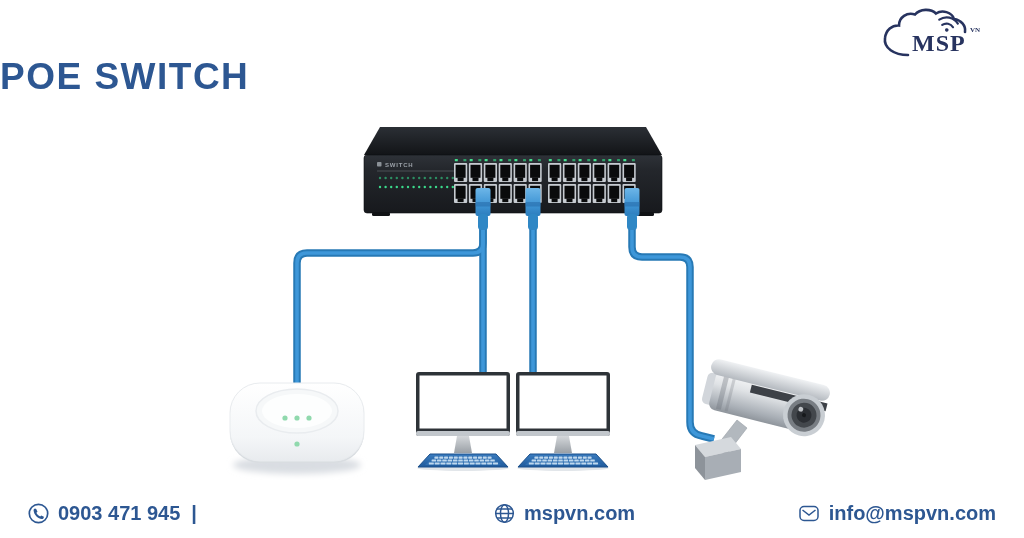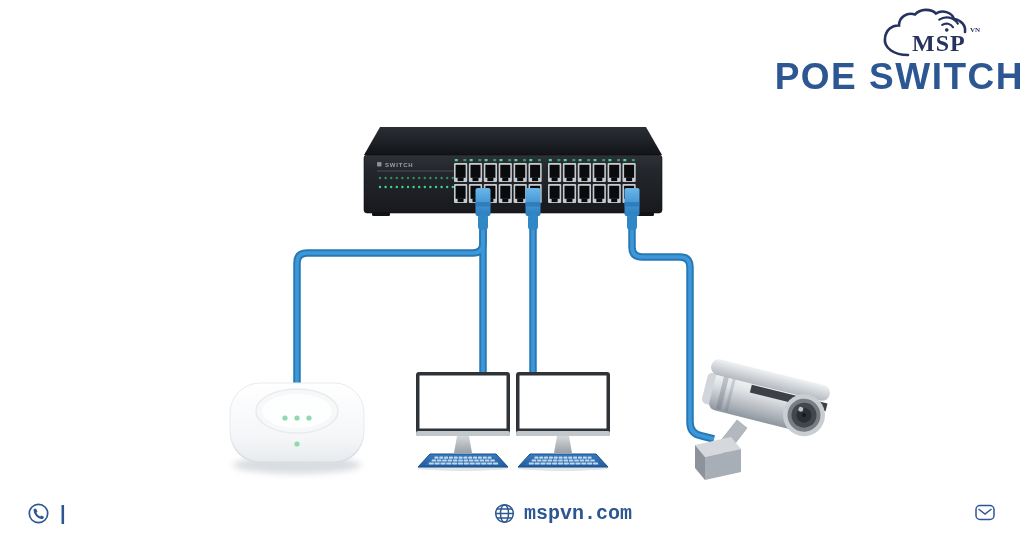--- a/index.html
+++ b/index.html
@@ -2,39 +2,39 @@
 <html><head>
 <meta charset="utf-8">
 <style>
   html,body{margin:0;padding:0;}
   body{
     width:1024px;height:538px;position:relative;overflow:hidden;
     background:#ffffff;font-family:"Liberation Sans",sans-serif;
   }
   
   .title{
-    position:absolute;top:56px;left:0;right:0;text-align:right;
+    position:absolute;top:56px;left:0;right:0;text-align:left;
     font-size:37px;font-weight:800;letter-spacing:1.5px;color:#2d5792;
   }
   
   #logo{position:absolute;left:878px;top:6px;width:140px;height:56px;}
   
   #switch-svg{position:absolute;left:358px;top:118px;width:310px;height:100px;z-index:1;}
   #cables-svg{position:absolute;left:0;top:0;width:1024px;height:538px;z-index:2;pointer-events:none;}
   #ap-svg{position:absolute;left:222px;top:375px;width:150px;height:105px;z-index:3;}
   #mon1-svg{position:absolute;left:413px;top:368px;width:100px;height:104px;z-index:3;}
   #mon2-svg{position:absolute;left:513px;top:368px;width:100px;height:104px;z-index:3;}
   #cam-svg{position:absolute;left:685px;top:350px;width:155px;height:135px;z-index:3;}
   
   .footer-item{
     position:absolute;top:502px;display:flex;align-items:center;gap:9px;
     color:#2d5792;font-weight:700;font-size:20px;white-space:nowrap;
   }
   #f-phone{left:28px;}
-  #f-web{left:494px;font-family:Liberation Mono, monospace;}
+  #f-web{left:494px;}
   #f-mail{right:28px;}
   .footer-item svg{display:block;}
   .sep{padding:0 2px;font-weight:700;}
 </style>
 </head>
 <body>
 
 <div class="title">POE SWITCH</div>
 
 <svg id="logo" viewBox="0 0 140 52">
@@ -397,32 +397,34 @@
       <circle cx="115.5" cy="48" r="2.4" fill="#d9dce0" opacity="0.85"></circle>
     </g>
   </g>
 </svg>
 
 <div class="footer-item" id="f-phone">
   <svg width="21" height="21" viewBox="0 0 21 21">
     <circle cx="10.5" cy="10.5" r="9.2" fill="none" stroke="#2d5792" stroke-width="1.7"></circle>
     <path d="M7 5.6 c-0.9 0.3 -1.5 1 -1.4 2 c0.2 2.2 1.2 4.2 2.9 5.9 c1.6 1.6 3.4 2.4 5.3 2.6 c0.9 0.1 1.7 -0.5 1.9 -1.4 l0.2 -1 l-2.7 -1.2 l-1 1.1 c-1.7 -0.8 -3 -2.1 -3.8 -3.8 l1.1 -1 l-1.3 -2.7 z" fill="#2d5792"></path>
   </svg>
+  <span>0903 471 945</span>
   <span class="sep">|</span>
 </div>
 
 <div class="footer-item" id="f-web">
   <svg width="21" height="21" viewBox="0 0 21 21" fill="none" stroke="#2d5792" stroke-width="1.5">
     <circle cx="10.5" cy="10.5" r="8.8"></circle>
     <ellipse cx="10.5" cy="10.5" rx="4" ry="8.8"></ellipse>
     <line x1="1.7" y1="10.5" x2="19.3" y2="10.5"></line>
     <line x1="2.8" y1="6" x2="18.2" y2="6"></line>
     <line x1="2.8" y1="15" x2="18.2" y2="15"></line>
   </svg>
   <span>mspvn.com</span>
 </div>
 
 <div class="footer-item" id="f-mail">
   <svg width="22" height="21" viewBox="0 0 22 21" fill="none" stroke="#2d5792" stroke-width="1.5">
     <rect x="2" y="3.5" width="18" height="14" rx="4"></rect>
     <polyline points="4.5,7 11,12 17.5,7"></polyline>
   </svg>
+  <span>info@mspvn.com</span>
 </div>
 
 </body></html>

